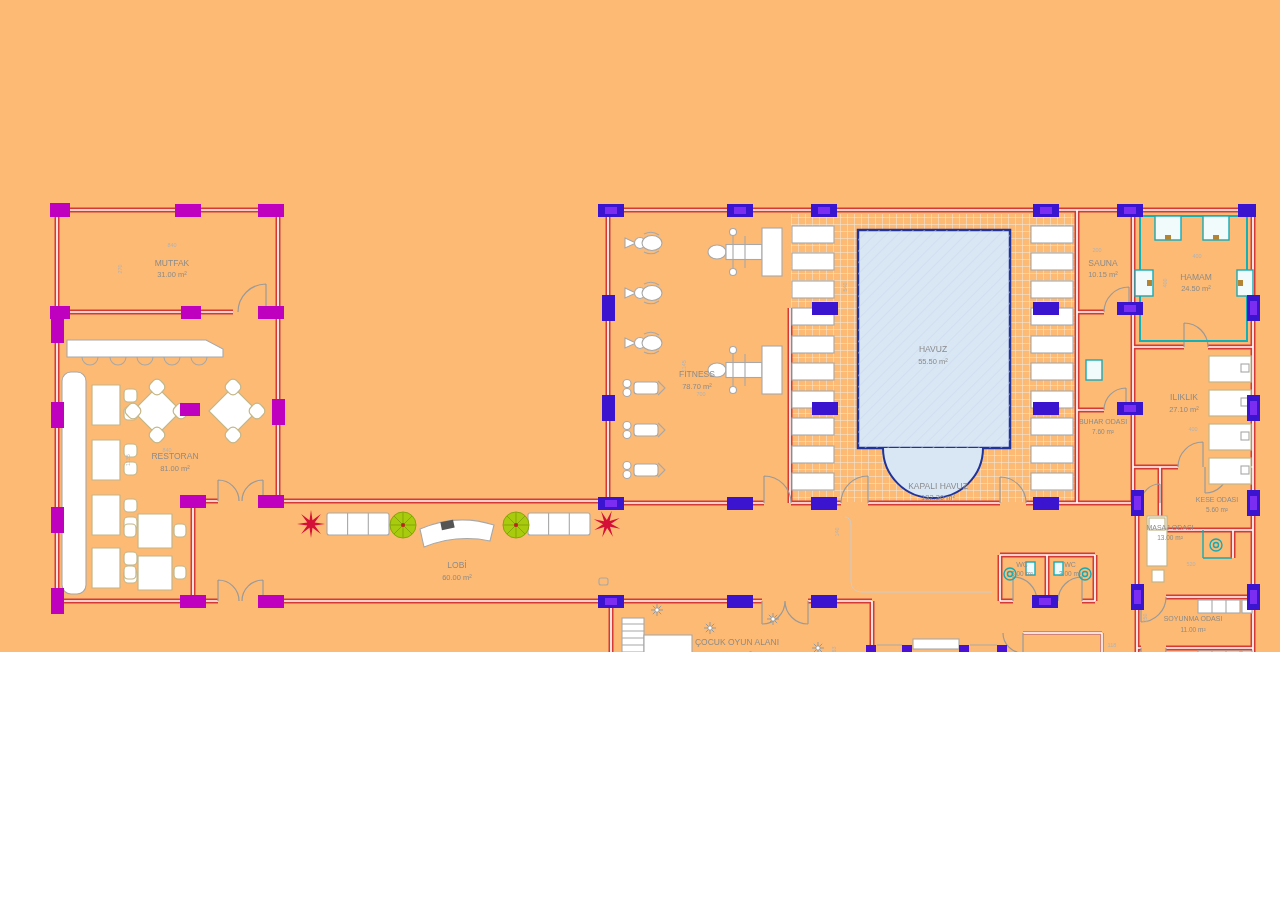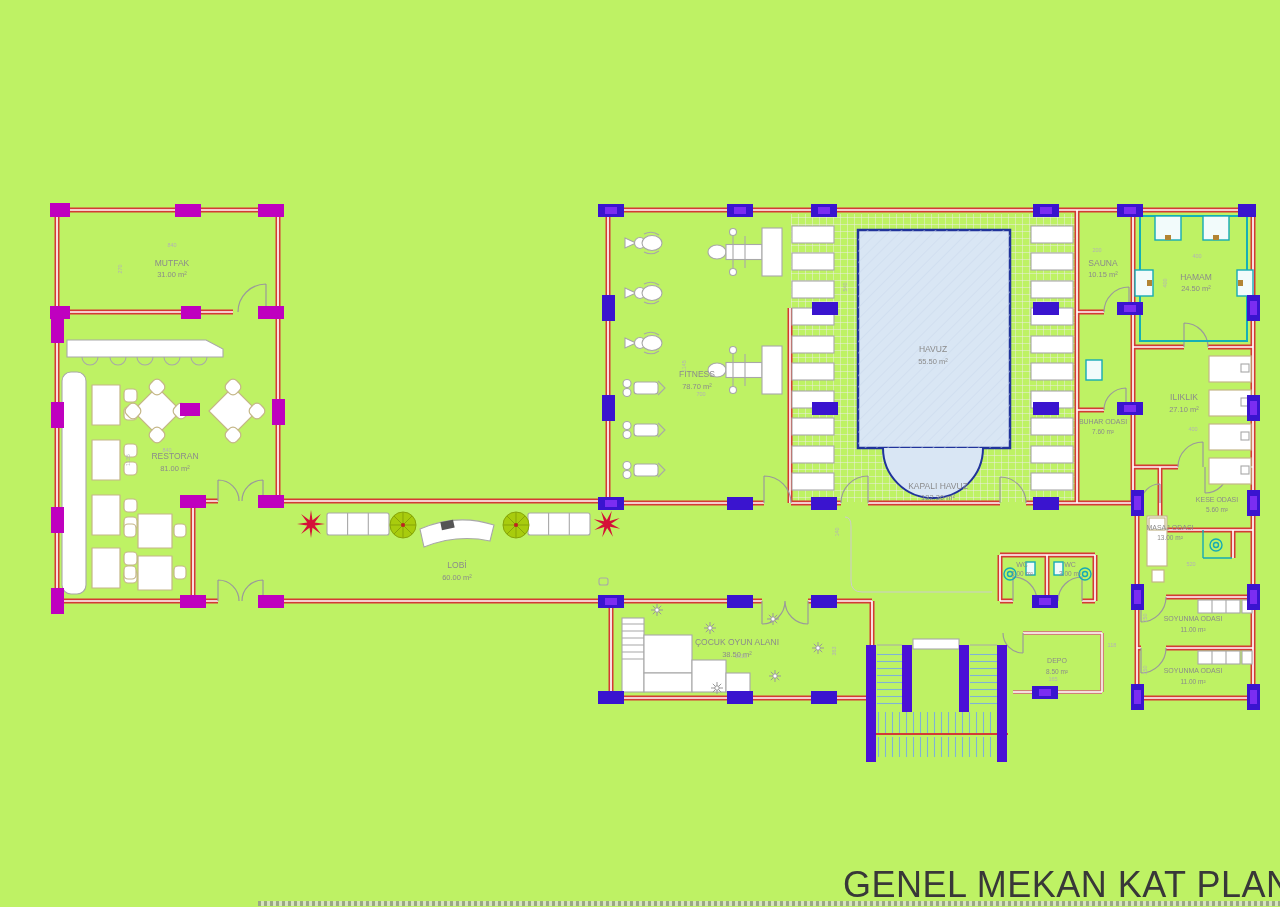--- a/index.html
+++ b/index.html
@@ -1,16 +1,16 @@
 <!DOCTYPE html>
 <html><head>
 <meta charset="utf-8">
 <style>
   html,body{margin:0;padding:0;background:#ffffff;}
-  .stage{position:relative;width:1280px;height:907px;background:#bef264;overflow:hidden;
+  .stage{position:relative;width:1280px;height:652px;background:#fdba74;overflow:hidden;
          font-family:"Liberation Sans", sans-serif;}
   svg{position:absolute;left:0;top:0;}
   .wr{stroke:#d43a35;stroke-width:5;fill:none;}
   .ww{stroke:#ffffff;stroke-width:1.7;fill:none;}
   .wr2{stroke:#cf8276;stroke-width:4;fill:none;}
   .ww2{stroke:#ffffff;stroke-width:1.5;fill:none;}
   .door{stroke:#9a9a9a;stroke-width:1.2;fill:none;}
   .gray{stroke:#a8a8a8;stroke-width:1.1;fill:#ffffff;}
   .grayln{stroke:#a8a8a8;stroke-width:1.1;fill:none;}
   .lightln{stroke:#cccccc;stroke-width:1;fill:none;}

